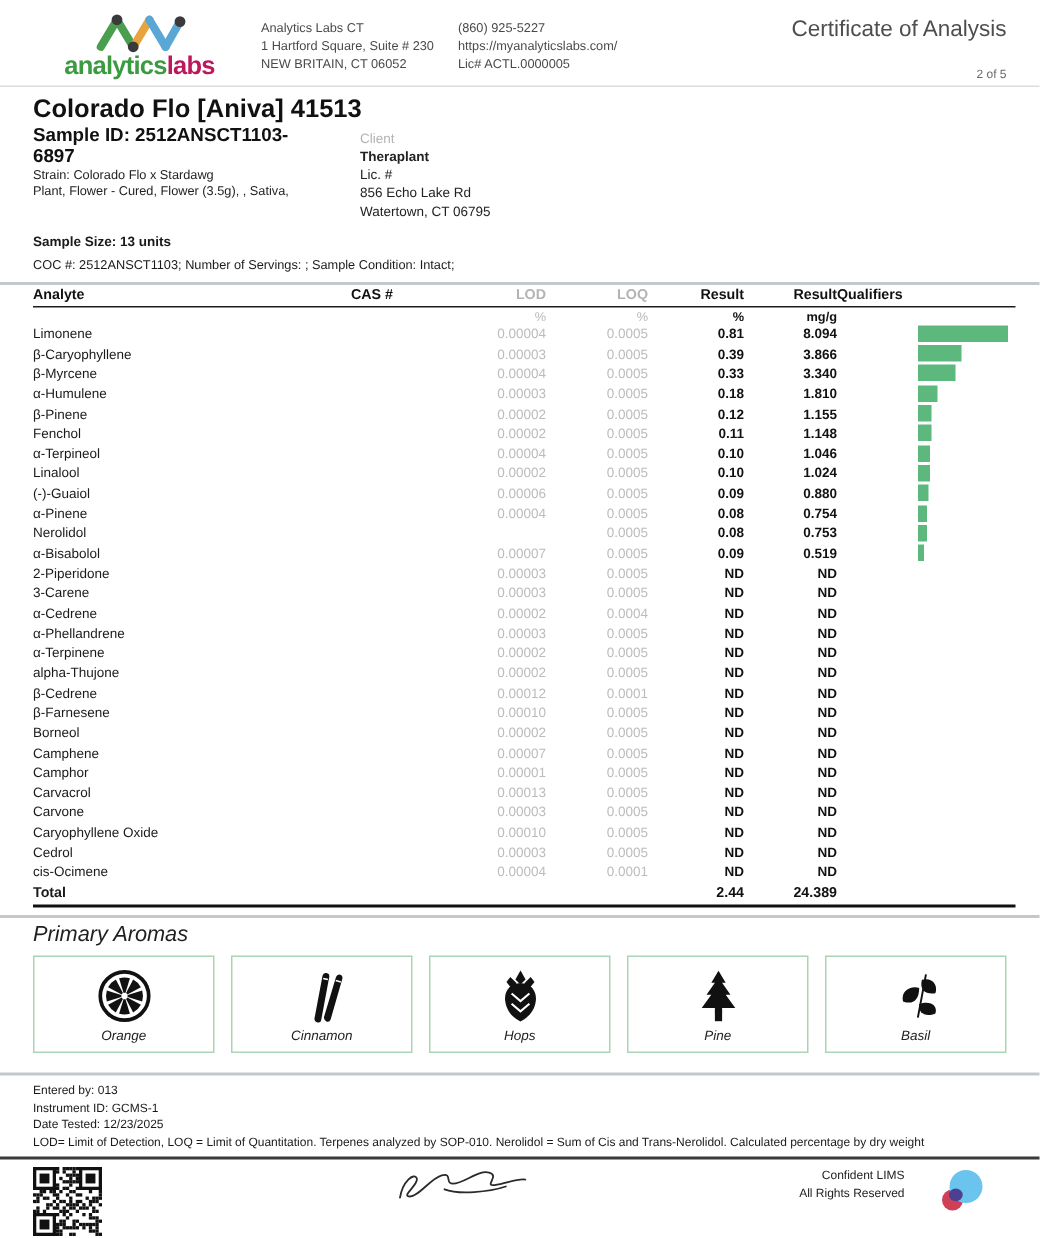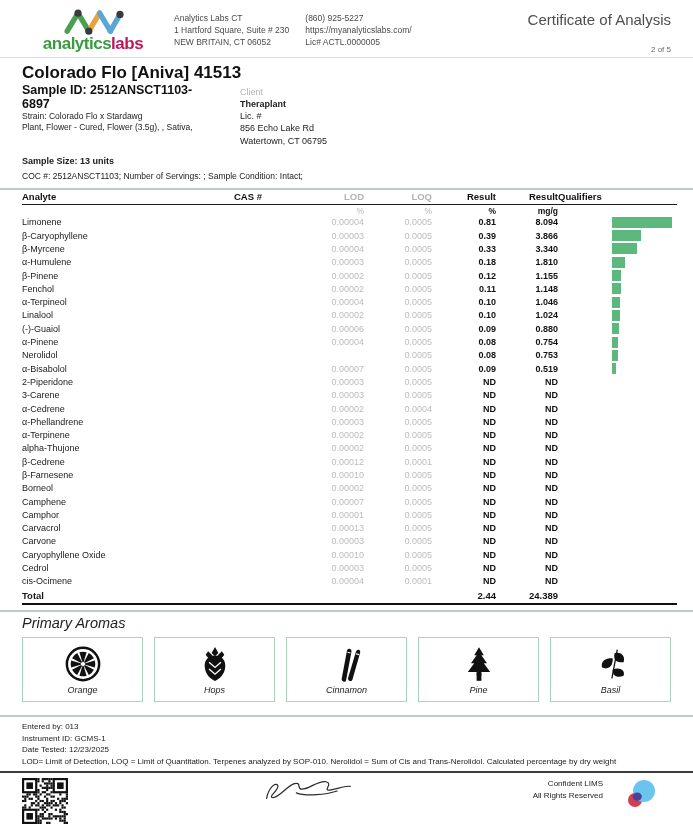--- a/index.html
+++ b/index.html
@@ -467,43 +467,43 @@
               <path d="M20 20 L8.5 13.9 A13 13 0 0 1 13.9 8.5 Z" fill="#111"></path>
               <path d="M20 20 L16.2 7.6 A13 13 0 0 1 23.8 7.6 Z" fill="#111"></path>
               <path d="M20 20 L26.1 8.5 A13 13 0 0 1 31.5 13.9 Z" fill="#111"></path>
               <circle cx="20" cy="20" r="2.2" fill="#fff"></circle>
             </svg>
           </div>
           <div class="aroma-label">Orange</div>
         </div>
         <div class="aroma-box">
           <div class="aroma-icon">
+            <svg width="36" height="38" viewBox="0 0 40 42">
+      <g fill="#111">
+                <path d="M14 38 L20 6 Q20.6 3.5 23 4 Q25.4 4.5 25 7 L19 39 Q18.6 41 16.4 40.6 Q14.2 40.2 14 38 Z"></path>
+      <path d="M21 37 L30 7 Q31 4.5 33.2 5.2 Q35.4 6 34.6 8.5 L26 38.5 Q25.2 40.6 23.2 40 Q21.2 39.4 21 37 Z"></path>
+              </g>
+      <path d="M20.5 8 L24 8.8 M29.8 9.5 L33.6 10.6" stroke="#fff" stroke-width="1.2"></path>
+    </svg>
+          </div>
+          <div class="aroma-label">Cinnamon</div>
+        </div>
+        <div class="aroma-box">
+          <div class="aroma-icon">
             <svg width="34" height="38" viewBox="0 0 40 44">
       <g fill="#111">
         <path d="M20 2 L24 9 L20 13 L16 9 Z"></path>
         <path d="M12 7 L17 12 L13 16 L9 11 Z"></path>
         <path d="M28 7 L31 11 L27 16 L23 12 Z"></path>
         <path d="M20 12 C29 12 33 19 32 26 C31 34 26 39 20 42 C14 39 9 34 8 26 C7 19 11 12 20 12 Z"></path>
       </g>
       <path d="M13 20 L20 26 L27 20 M13 28 L20 34 L27 28" fill="none" stroke="#fff" stroke-width="1.6"></path>
     </svg>
           </div>
           <div class="aroma-label">Hops</div>
-        </div>
-        <div class="aroma-box">
-          <div class="aroma-icon">
-            <svg width="36" height="38" viewBox="0 0 40 42">
-      <g fill="#111">
-                <path d="M14 38 L20 6 Q20.6 3.5 23 4 Q25.4 4.5 25 7 L19 39 Q18.6 41 16.4 40.6 Q14.2 40.2 14 38 Z"></path>
-      <path d="M21 37 L30 7 Q31 4.5 33.2 5.2 Q35.4 6 34.6 8.5 L26 38.5 Q25.2 40.6 23.2 40 Q21.2 39.4 21 37 Z"></path>
-              </g>
-      <path d="M20.5 8 L24 8.8 M29.8 9.5 L33.6 10.6" stroke="#fff" stroke-width="1.2"></path>
-    </svg>
-          </div>
-          <div class="aroma-label">Cinnamon</div>
         </div>
         <div class="aroma-box">
           <div class="aroma-icon">
             <svg width="32" height="38" viewBox="0 0 40 44">
       <g fill="#111">
         <path d="M20 1 L26 11 L23 11 L30 21 L26 21 L34 32 L23 32 L23 36 L17 36 L17 32 L6 32 L14 21 L10 21 L17 11 L14 11 Z"></path>
         <rect x="17" y="34" width="6" height="9"></rect>
       </g>
     </svg>
           </div>

